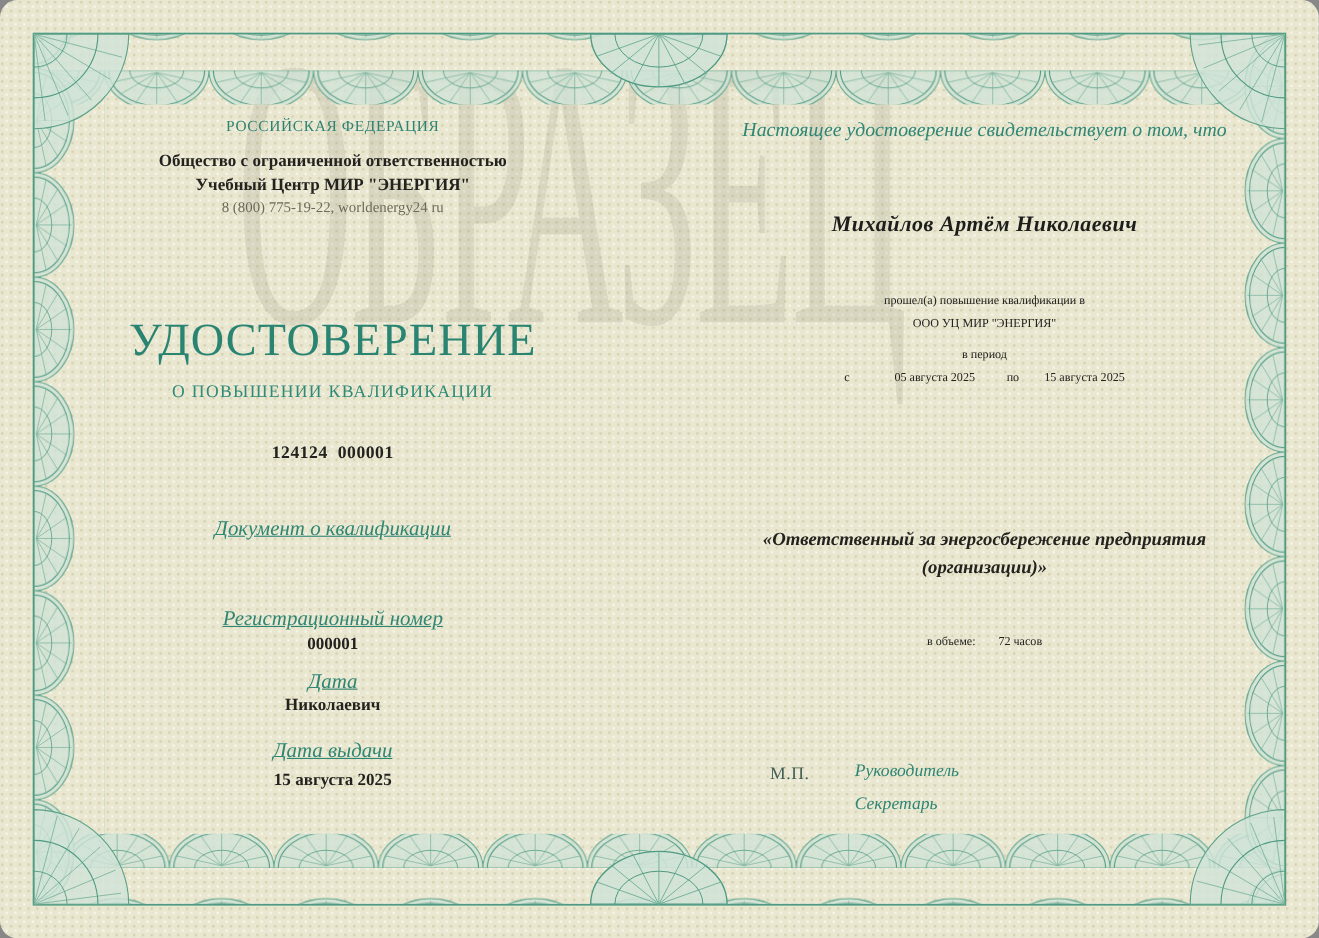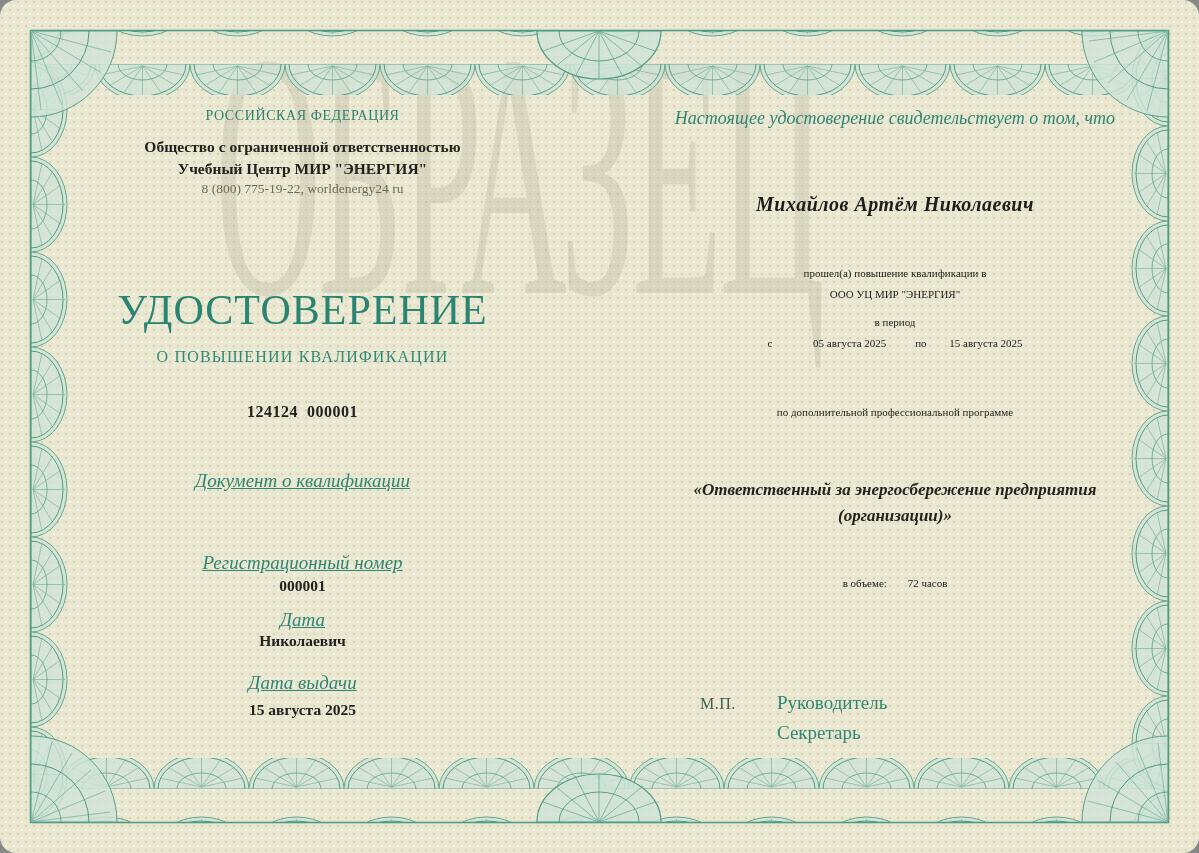--- a/index.html
+++ b/index.html
@@ -41,21 +41,21 @@
   .cert-subtitle{color:#2f8a76;font-size:16px;letter-spacing:1.2px;}
   .blank-number{font-weight:bold;color:#23221e;font-size:16px;letter-spacing:0.5px;}
   .script{font-style:italic;color:#2e8673;font-size:19px;text-decoration:underline;}
   .script-sm{font-style:italic;color:#2e8673;font-size:18px;}
   .value-bold{font-weight:bold;color:#23221e;font-size:15.5px;}
   .person{font-weight:bold;font-style:italic;color:#1d1d1b;font-size:20px;letter-spacing:0.5px;}
   .body-bold{font-weight:normal;color:#23221e;font-size:11px;line-height:1.45;}
   .program{font-weight:bold;font-style:italic;color:#23221e;font-size:17px;line-height:1.55;padding:0 18px;box-sizing:border-box;}
   .dates-row span{display:inline-block;}
   .stamp{position:absolute;color:#415f55;font-size:16px;letter-spacing:0.5px;}
-  .sig{position:absolute;color:#2e8673;font-size:19px;text-align:right;}
+  .sig{position:absolute;font-style:italic;color:#2e8673;font-size:16px;text-align:right;}
 </style>
 </head>
 <body>
 
 <div class="certificate">
 
   <div class="watermark">ОБРАЗЕЦ</div>
 
   <svg class="border-svg" width="1199" height="853" viewBox="0 0 1199 853" aria-hidden="true">
     <defs>
@@ -133,21 +133,20 @@
 
     <div class="line body-bold" style="top:315px">в период</div>
 
     <div class="line body-bold dates-row" style="top:336px">
       <span>с</span>
       <span style="margin-left:38px">05 августа 2025</span>
       <span style="margin-left:26px">по</span>
       <span style="margin-left:20px">15 августа 2025</span>
     </div>
 
-    <div class="line body-bold" style="top:405px">по дополнительной профессиональной программе</div>
 
     <div class="line program" style="top:477px">«Ответственный за энергосбережение предприятия (организации)»</div>
 
     <div class="line body-bold" style="top:576px">
       <span>в объеме:</span>
       <span style="margin-left:18px">72 часов</span>
     </div>
 
     <div class="stamp" style="left:55px;top:695px">М.П.</div>
     <div class="sig" style="left:132px;top:692px">Руководитель</div>

